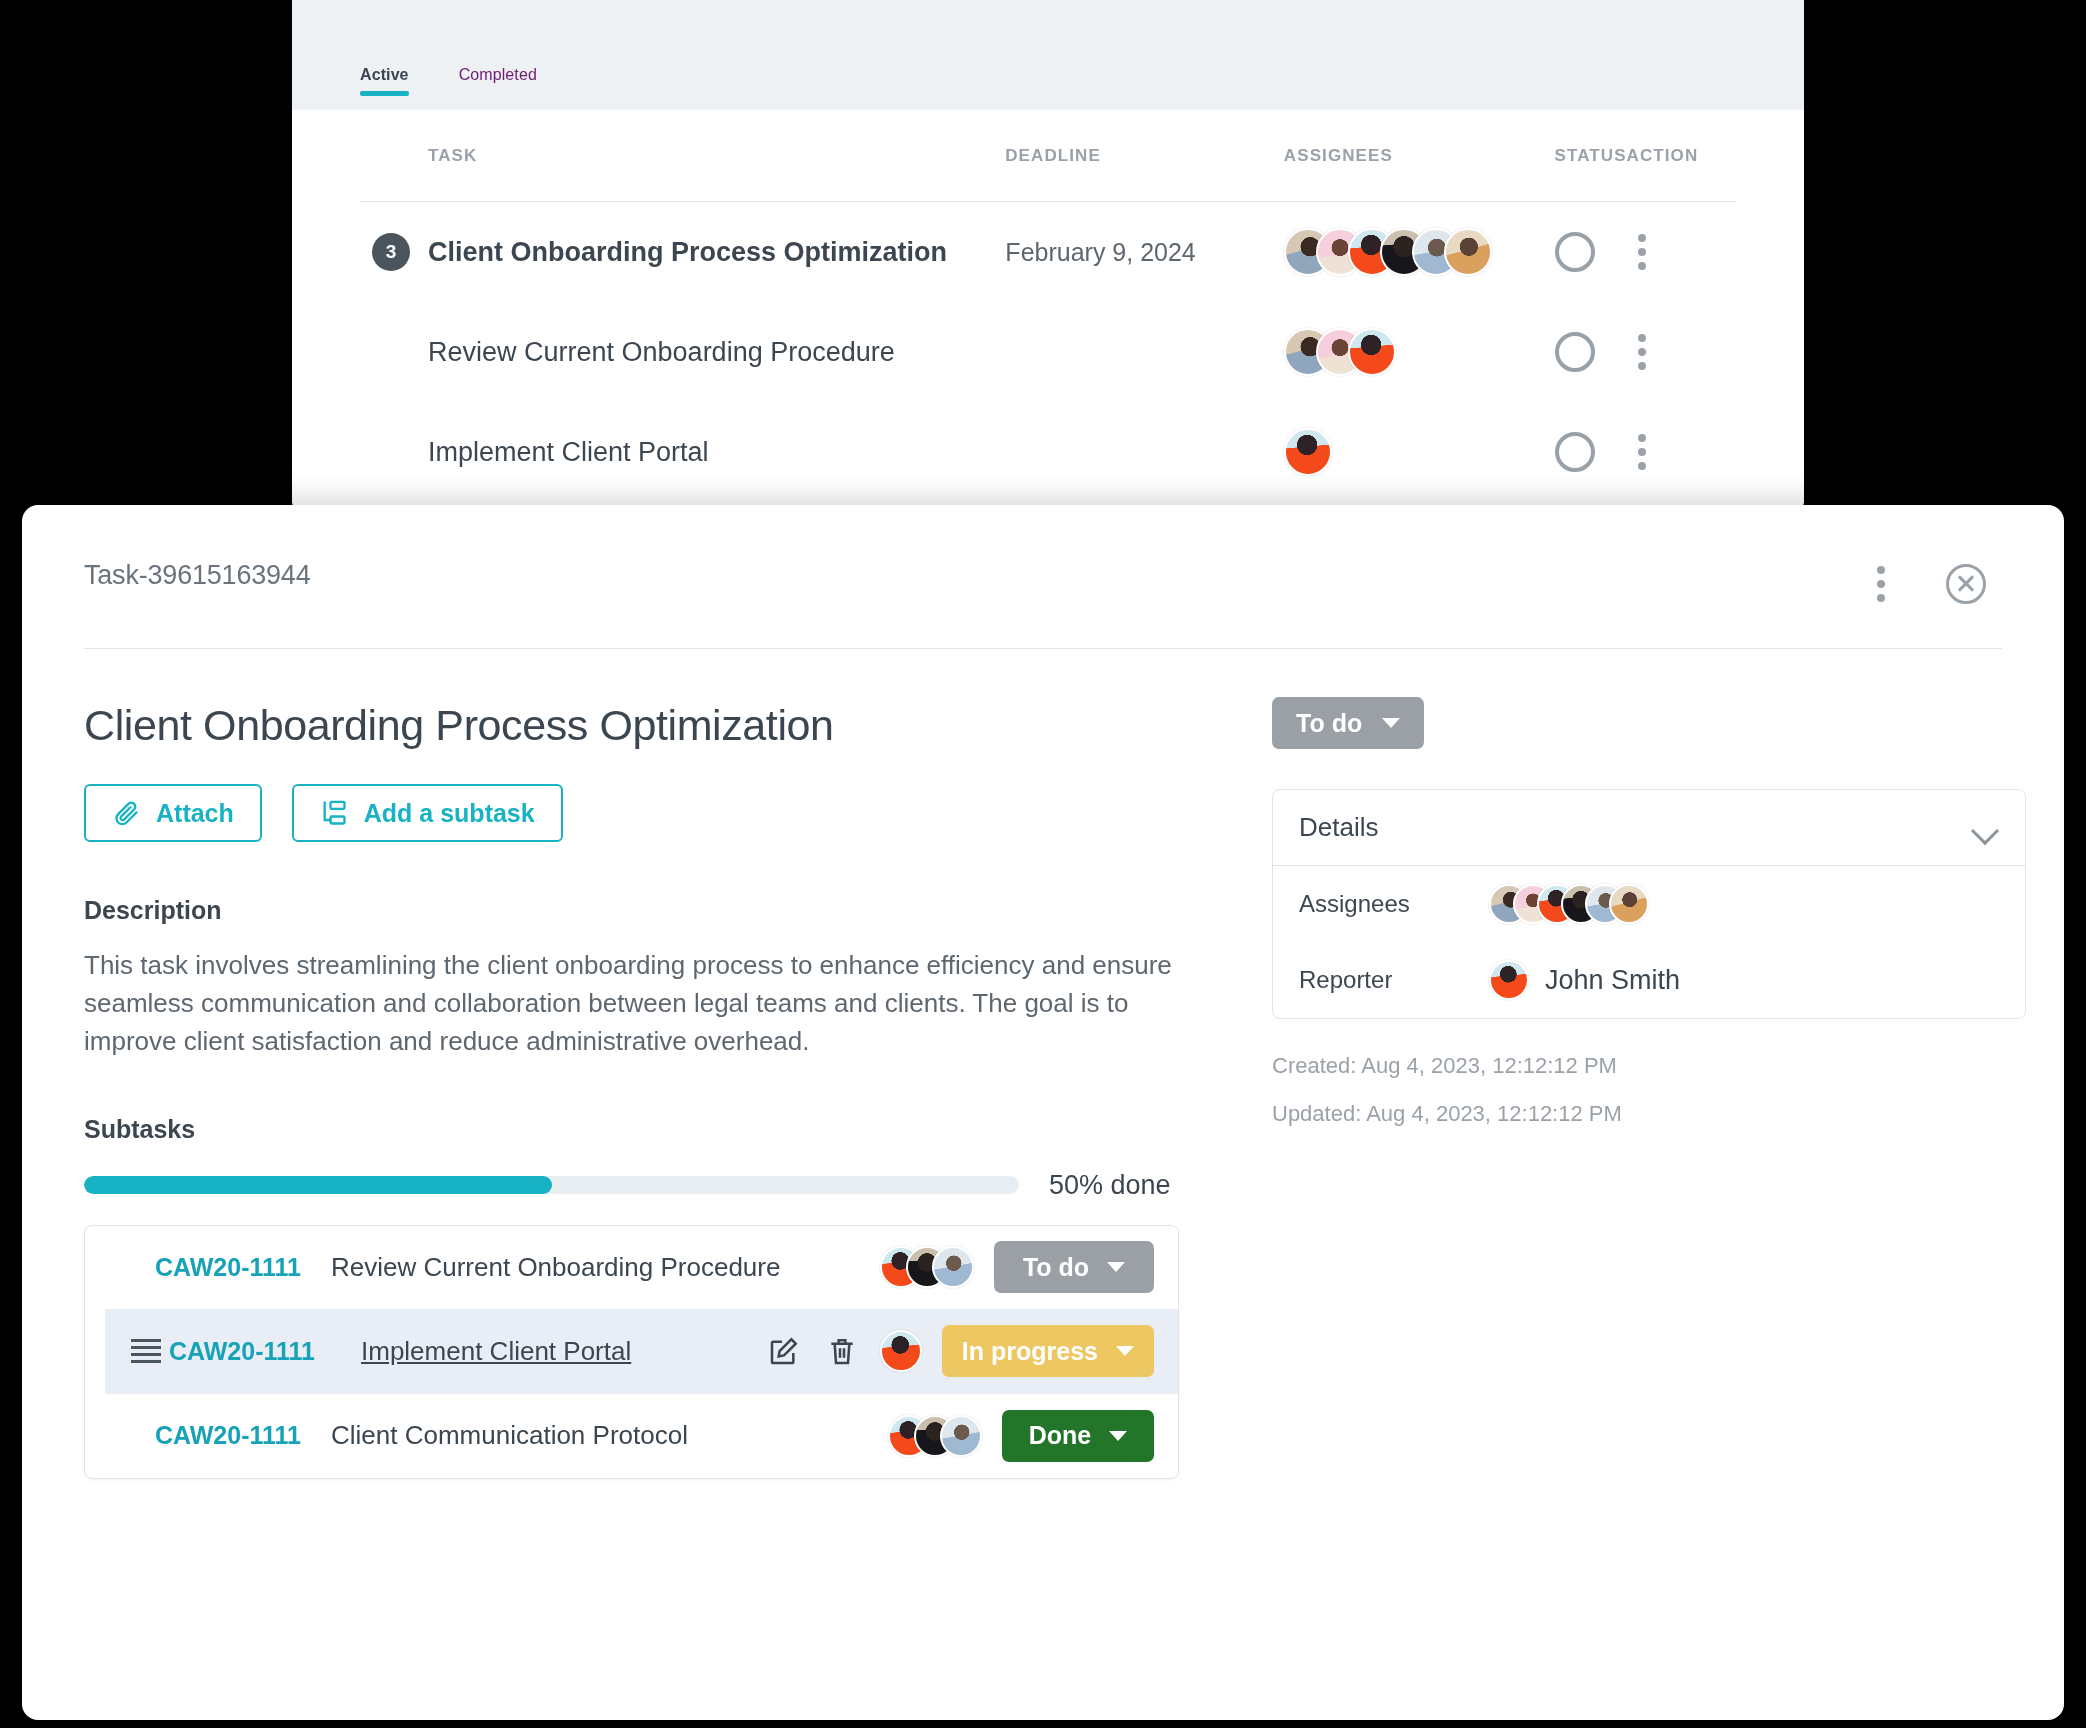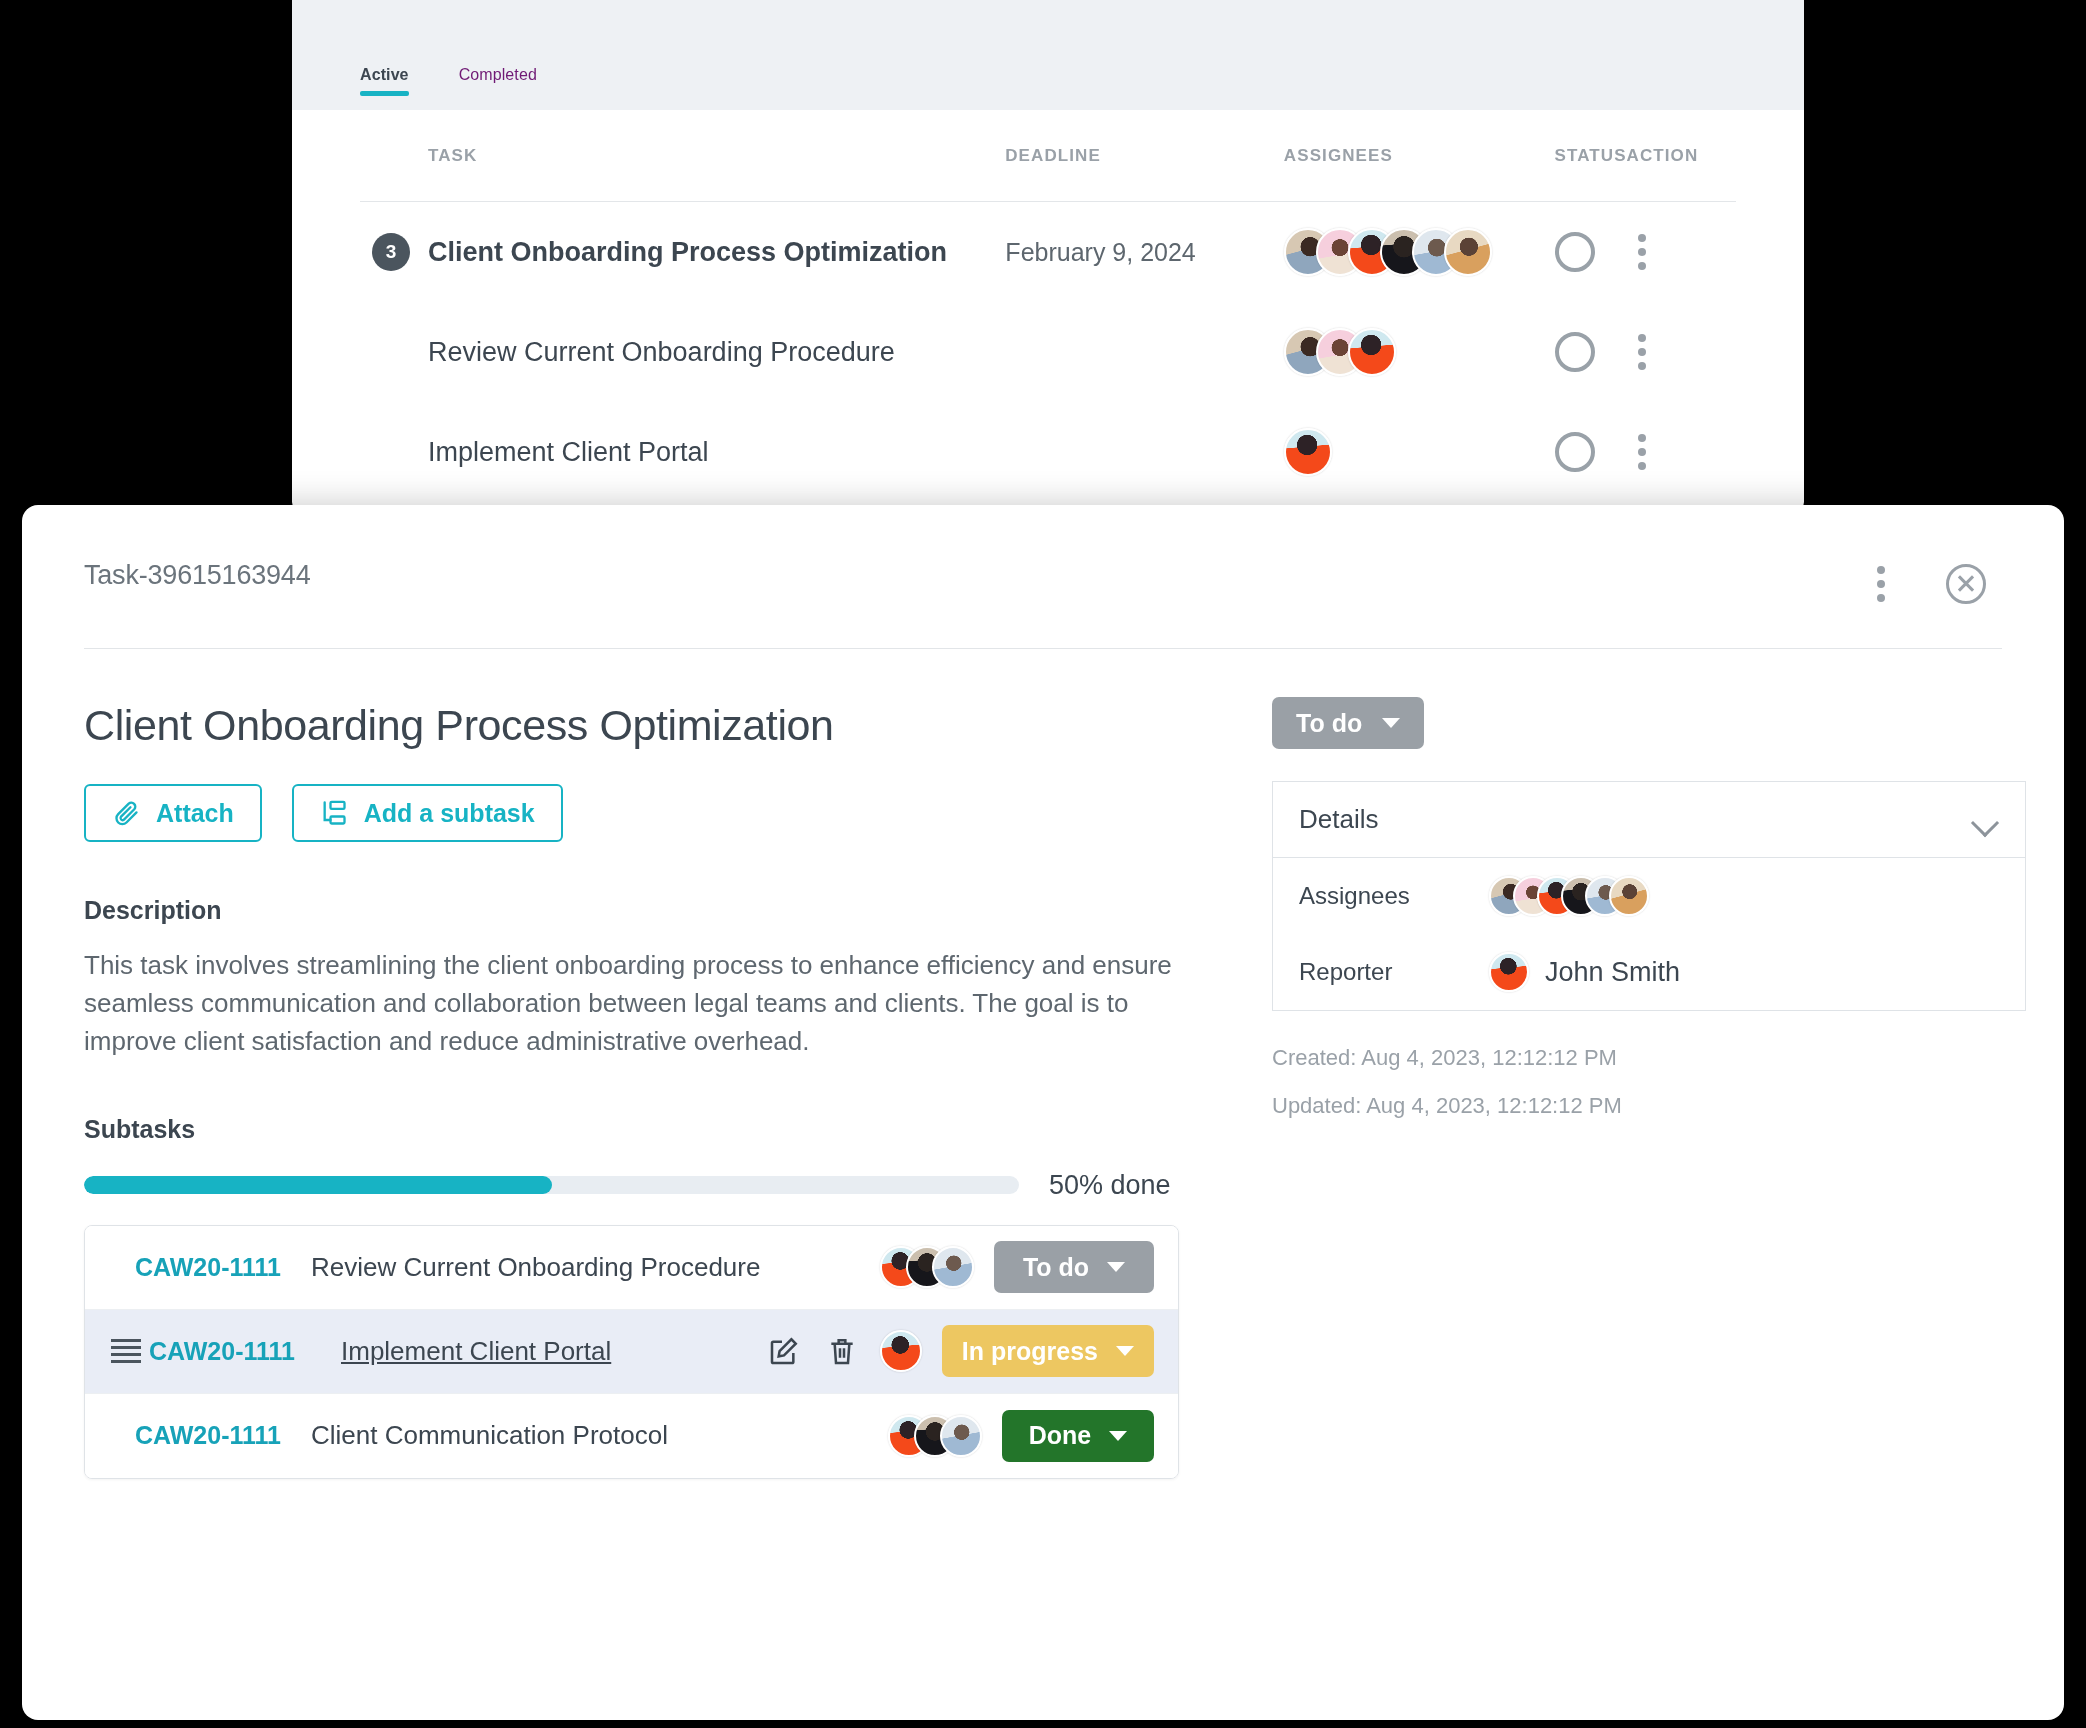--- a/index.html
+++ b/index.html
@@ -200,20 +200,21 @@
   .prog-fill { height: 100%; background: #17b3c4; border-radius: 9px; }
   .prog-label { font-size: 27px; color: #3c4650; font-weight: normal; }
 
   .subtasks-box {
     margin-top: 24px;
     width: 1095px;
     border: 1px solid #dfe3e7;
     border-radius: 8px;
     overflow: hidden;
     box-shadow: 0 1px 3px rgba(0,0,0,.05);
+    padding-left: 20px;
   }
   .st-row {
     display: flex; align-items: center;
     height: 84px;
     padding: 0 24px 0 26px;
     background: #fff;
     border-bottom: 1px solid #eceff2;
     position: relative;
   }
   .st-row:last-child { border-bottom: none; }
@@ -246,24 +247,24 @@
   
   .status-pill {
     display: inline-flex; align-items: center; gap: 20px;
     height: 52px; padding: 0 24px;
     background: #9aa0a6; color: #fff;
     border-radius: 7px;
     font-size: 25px; font-weight: bold;
     cursor: pointer;
   }
   .details-card {
-    margin-top: 32px;
+    margin-top: 40px;
     width: 754px;
     border: 1px solid #dfe3e7;
-    border-radius: 0;
+    border-radius: 8px;
     overflow: hidden;
   }
   .details-head {
     display: flex; align-items: center; justify-content: space-between;
     height: 76px; padding: 0 26px;
     border-bottom: 1px solid #dfe3e7;
     cursor: pointer;
   }
   .details-head span { font-size: 26px; color: #3c4650; }
   .chev { width: 26px; height: 14px; position: relative; }

